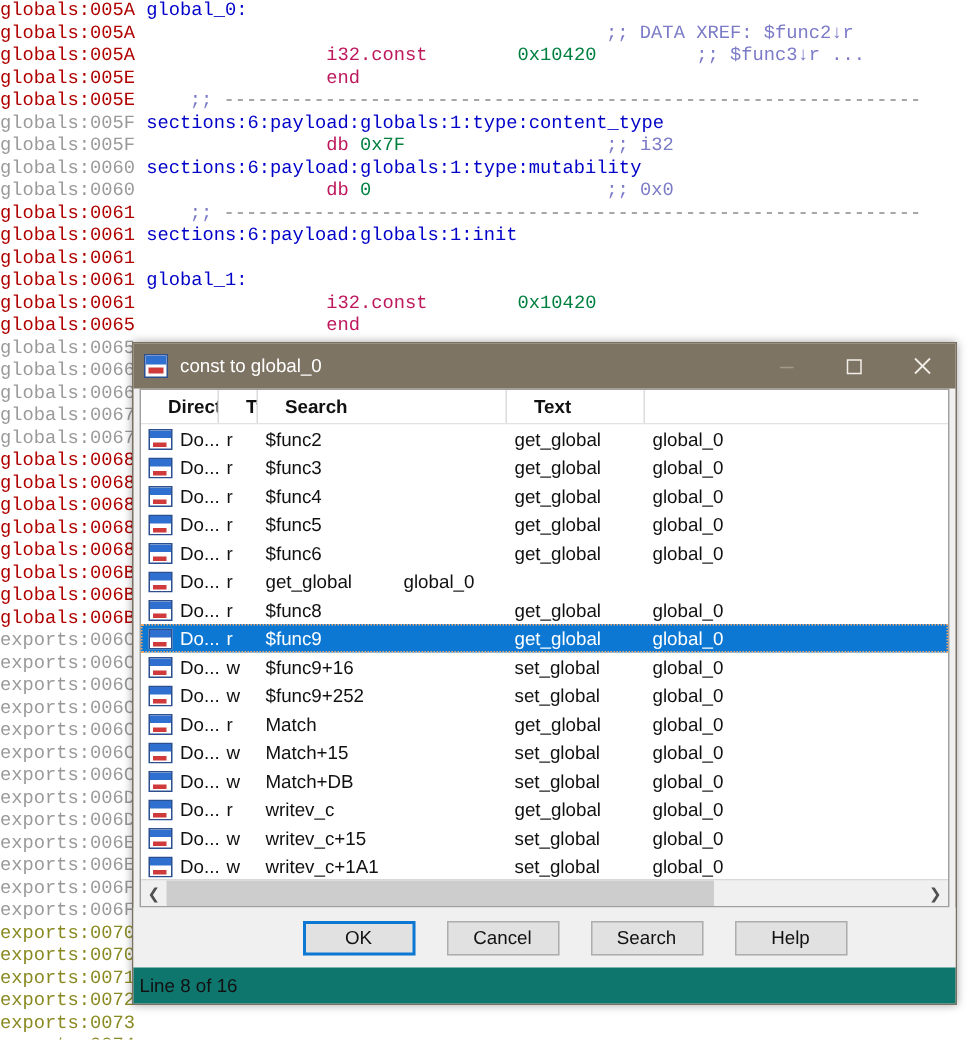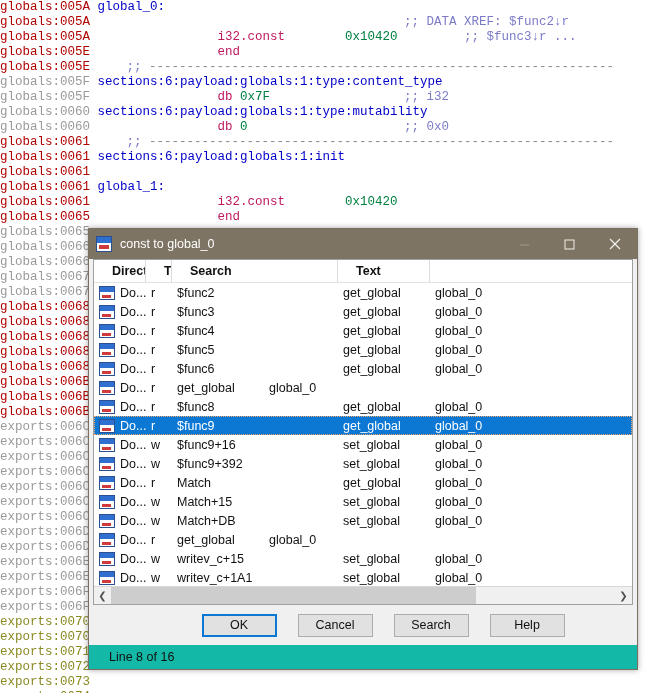--- a/index.html
+++ b/index.html
@@ -223,25 +223,25 @@
     display: flex; align-items: center; justify-content: center;
     box-sizing: border-box;
   }
   .dlg-btn.default {
     border: 2px solid #0c78d4;
     background: #e1e1e1;
   }
   .status-bar {
     height: 24px;
     display: flex; align-items: center;
-    padding-left: 20px;
+    padding-left: 4px;
     font-size: 12.5px;
     color: #111111;
     flex: 0 0 auto;
-    background: #14b8a6;
+    background: #0f766e;
   }
 </style>
 </head>
 <body>
 
 <div id="ida-bg"><div class="code-line"><span class="seg-globals">globals:005A </span><span class="tok-name">global_0:</span></div><div class="code-line"><span class="seg-globals">globals:005A </span><span class="tok-comment">                                     ;; DATA XREF: $func2↓r</span></div><div class="code-line"><span class="seg-globals">globals:005A </span><span class="tok-instr">                i32.const        </span><span class="tok-num">0x10420</span><span class="tok-comment">     ;; $func3↓r ...</span></div><div class="code-line"><span class="seg-globals">globals:005E </span><span class="tok-instr">                end</span></div><div class="code-line"><span class="seg-globals">globals:005E </span><span class="tok-comment">;; </span><span class="tok-dash">--------------------------------------------------------------</span></div><div class="code-line"><span class="seg-globals-dim">globals:005F </span><span class="tok-name">sections:6:payload:globals:1:type:content_type</span></div><div class="code-line"><span class="seg-globals-dim">globals:005F </span><span class="tok-instr">                db </span><span class="tok-num">0x7F</span><span class="tok-comment">              ;; i32</span></div><div class="code-line"><span class="seg-globals-dim">globals:0060 </span><span class="tok-name">sections:6:payload:globals:1:type:mutability</span></div><div class="code-line"><span class="seg-globals-dim">globals:0060 </span><span class="tok-instr">                db </span><span class="tok-num">0</span><span class="tok-comment">                 ;; 0x0</span></div><div class="code-line"><span class="seg-globals">globals:0061 </span><span class="tok-comment">;; </span><span class="tok-dash">--------------------------------------------------------------</span></div><div class="code-line"><span class="seg-globals">globals:0061 </span><span class="tok-name">sections:6:payload:globals:1:init</span></div><div class="code-line"><span class="seg-globals">globals:0061 </span><span class="tok-plain"></span></div><div class="code-line"><span class="seg-globals">globals:0061 </span><span class="tok-name">global_1:</span></div><div class="code-line"><span class="seg-globals">globals:0061 </span><span class="tok-instr">                i32.const        </span><span class="tok-num">0x10420</span></div><div class="code-line"><span class="seg-globals">globals:0065 </span><span class="tok-instr">                end</span></div><div class="code-line"><span class="seg-globals-dim">globals:0065 </span></div><div class="code-line"><span class="seg-globals-dim">globals:0066 </span></div><div class="code-line"><span class="seg-globals-dim">globals:0066 </span></div><div class="code-line"><span class="seg-globals-dim">globals:0067 </span></div><div class="code-line"><span class="seg-globals-dim">globals:0067 </span></div><div class="code-line"><span class="seg-globals">globals:0068 </span></div><div class="code-line"><span class="seg-globals">globals:0068 </span></div><div class="code-line"><span class="seg-globals">globals:0068 </span></div><div class="code-line"><span class="seg-globals">globals:0068 </span></div><div class="code-line"><span class="seg-globals">globals:0068 </span></div><div class="code-line"><span class="seg-globals">globals:006B </span></div><div class="code-line"><span class="seg-globals">globals:006B </span></div><div class="code-line"><span class="seg-globals">globals:006B </span></div><div class="code-line"><span class="seg-exports">exports:006C </span></div><div class="code-line"><span class="seg-exports">exports:006C </span></div><div class="code-line"><span class="seg-exports">exports:006C </span></div><div class="code-line"><span class="seg-exports">exports:006C </span></div><div class="code-line"><span class="seg-exports">exports:006C </span></div><div class="code-line"><span class="seg-exports">exports:006C </span></div><div class="code-line"><span class="seg-exports">exports:006C </span></div><div class="code-line"><span class="seg-exports">exports:006D </span></div><div class="code-line"><span class="seg-exports">exports:006D </span></div><div class="code-line"><span class="seg-exports">exports:006E </span></div><div class="code-line"><span class="seg-exports">exports:006E </span></div><div class="code-line"><span class="seg-exports">exports:006F </span></div><div class="code-line"><span class="seg-exports">exports:006F </span></div><div class="code-line"><span class="seg-exports-olive">exports:0070 </span></div><div class="code-line"><span class="seg-exports-olive">exports:0070 </span></div><div class="code-line"><span class="seg-exports-olive">exports:0071 </span></div><div class="code-line"><span class="seg-exports-olive">exports:0072 </span></div><div class="code-line"><span class="seg-exports-olive">exports:0073 </span></div><div class="code-line"><span class="seg-exports-olive">exports:0074 </span></div></div>
 
 <div id="xrefs-dialog">
 
   <div class="titlebar">
@@ -366,21 +366,21 @@
           <div class="cell c-addr">$func9+16</div>
           <div class="cell c-text">set_global</div>
           <div class="cell c-name">global_0</div>
         </div>
         <div class="row">
           <div class="cell c-dir">
             <span class="row-icon"></span>
             <span>Do...</span>
           </div>
           <div class="cell c-typ">w</div>
-          <div class="cell c-addr">$func9+392</div>
+          <div class="cell c-addr">$func9+252</div>
           <div class="cell c-text">set_global</div>
           <div class="cell c-name">global_0</div>
         </div>
         <div class="row">
           <div class="cell c-dir">
             <span class="row-icon"></span>
             <span>Do...</span>
           </div>
           <div class="cell c-typ">r</div>
           <div class="cell c-addr">Match</div>
@@ -406,20 +406,21 @@
           <div class="cell c-addr">Match+DB</div>
           <div class="cell c-text">set_global</div>
           <div class="cell c-name">global_0</div>
         </div>
         <div class="row">
           <div class="cell c-dir">
             <span class="row-icon"></span>
             <span>Do...</span>
           </div>
           <div class="cell c-typ">r</div>
+          <div class="cell c-addr">writev_c</div>
           <div class="cell c-text">get_global</div>
           <div class="cell c-name">global_0</div>
         </div>
         <div class="row">
           <div class="cell c-dir">
             <span class="row-icon"></span>
             <span>Do...</span>
           </div>
           <div class="cell c-typ">w</div>
           <div class="cell c-addr">writev_c+15</div>

